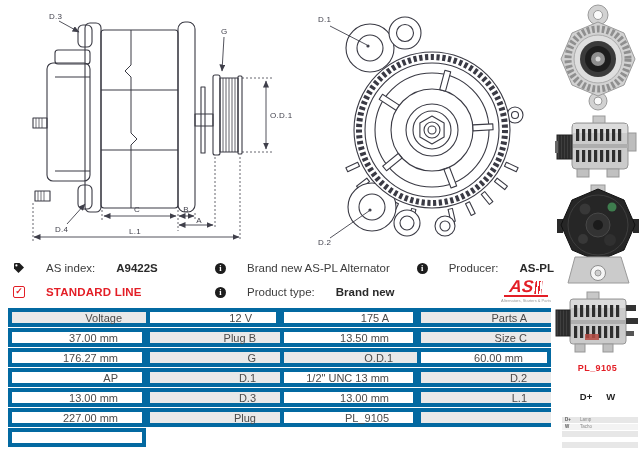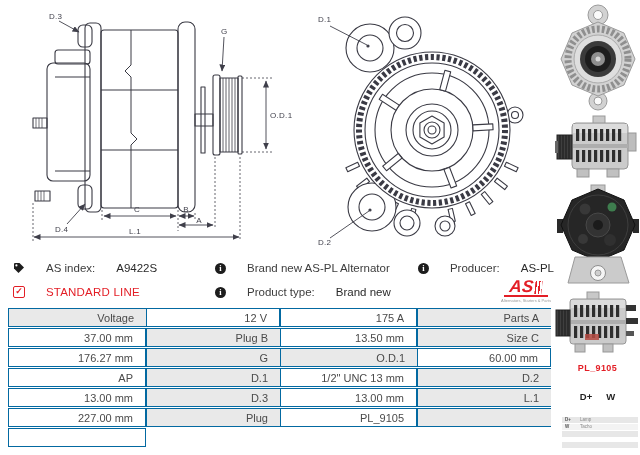--- a/index.html
+++ b/index.html
@@ -22,41 +22,41 @@
   .pin-row{display:flex;height:6px;line-height:6px;font-size:4.5px;color:#8a8a8a;
            margin-bottom:1px;background:#e7e7e7}
   .pin-row.alt{background:#f3f3f3}
   .pin-row.gap{margin-top:5px}
   .pin-pin{width:13px;font-weight:bold;color:#555;padding-left:3px}
   .pin-desc{flex:1;padding-left:2px}
 
   
   .info{position:absolute;left:8px;top:257px;width:546px;height:52px;font-size:11.5px}
   .info-item{position:absolute;display:flex;align-items:center;gap:21px;white-space:nowrap}
-  .b{font-weight:normal;color:#2a2a2a}
-  .red{color:#e31e26;font-weight:normal;letter-spacing:.2px}
+  .b{font-weight:bold;color:#2a2a2a}
+  .red{color:#e31e26;font-weight:bold;letter-spacing:.2px}
   .iicon{display:inline-block;width:11px;height:11px;border-radius:50%;background:#1d1d1d;
          color:#fff;font-size:8.5px;font-weight:bold;line-height:11px;text-align:center;
          font-family:"Liberation Serif",serif}
   .chk{display:inline-block;width:10px;height:10px;border:1.6px solid #e31e26;border-radius:2px;
        color:#e31e26;font-size:9px;line-height:9px;text-align:center;font-weight:bold;box-sizing:content-box}
   .logo{position:absolute;right:0;top:22px;width:56px;text-align:center}
   .logo-as{font-style:italic;font-weight:900;font-size:17px;line-height:15px;color:#e31e26;
            transform:skewX(-6deg);display:flex;align-items:flex-end;justify-content:center;gap:2px}
   .logo-stripes{display:inline-block;width:7px;height:13px;
     background:repeating-linear-gradient(90deg,#e31e26 0 1.6px,transparent 1.6px 3.4px)}
   .logo-bar{height:2px;background:#e31e26;margin:1px 6px 0}
   .logo-tag{font-size:4px;color:#999;margin-top:1px;white-space:nowrap}
 
   
   .spec{position:absolute;left:8px;top:308px;display:grid;
         grid-template-columns:138px 134px 137px 134px;grid-auto-rows:19px;row-gap:1px;
         font-size:11px;color:#4a4a4a}
-  .cell{display:flex;align-items:center;justify-content:flex-end;padding-right:12px;
-        border:1px solid #0369a1;box-sizing:border-box;background:#fff}
+  .cell{display:flex;align-items:center;justify-content:flex-end;padding-right:24px;
+        border:4px solid #0369a1;box-sizing:border-box;background:#fff}
   .lab{background:#e9e9e9;border-right:none}
 </style>
 </head>
 <body>
 
 <svg class="draw-side" viewBox="0 0 285 245">
   <defs>
     <marker id="arr" markerWidth="8" markerHeight="8" refX="6.5" refY="3" orient="auto-start-reverse" markerUnits="userSpaceOnUse">
       <path d="M0,0 L7,3 L0,6 Z" fill="#3f3f4a"></path>
     </marker>

